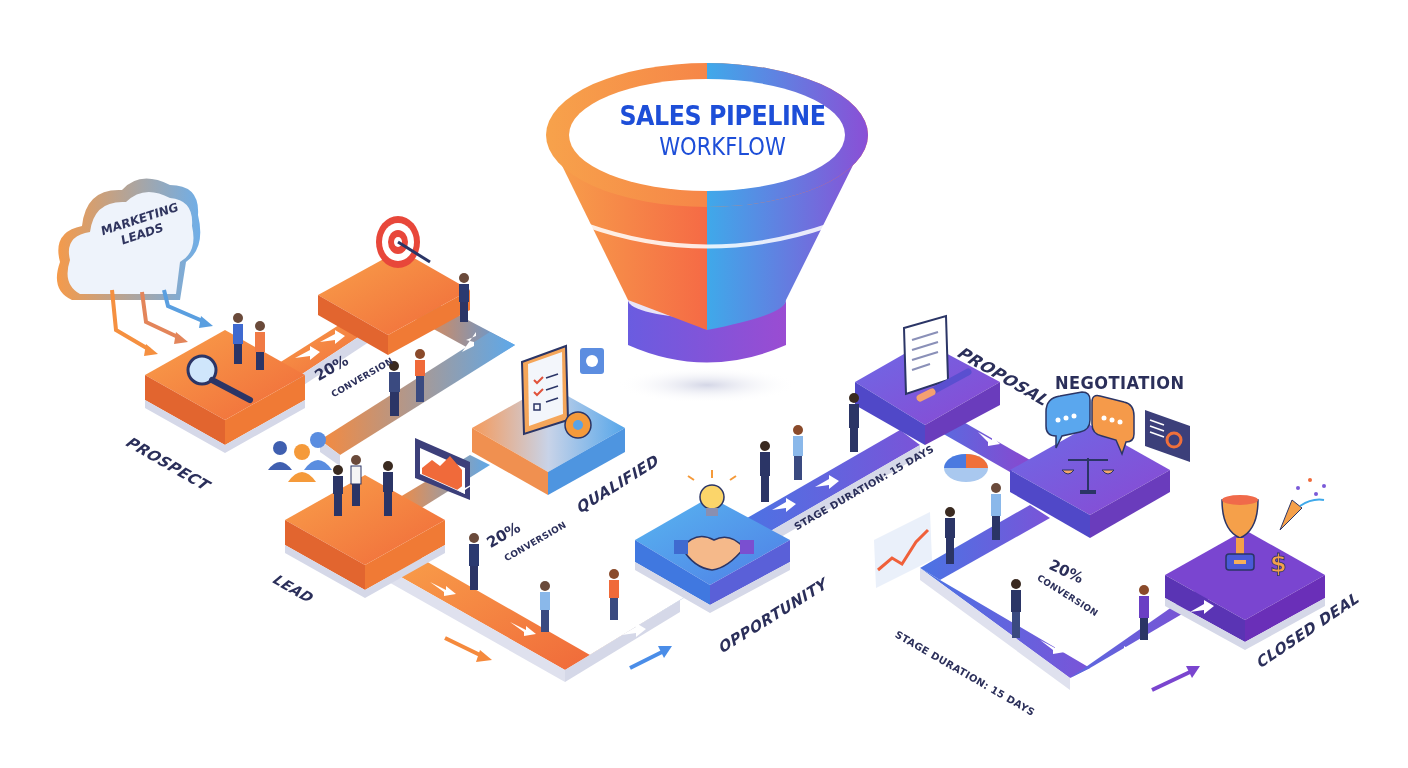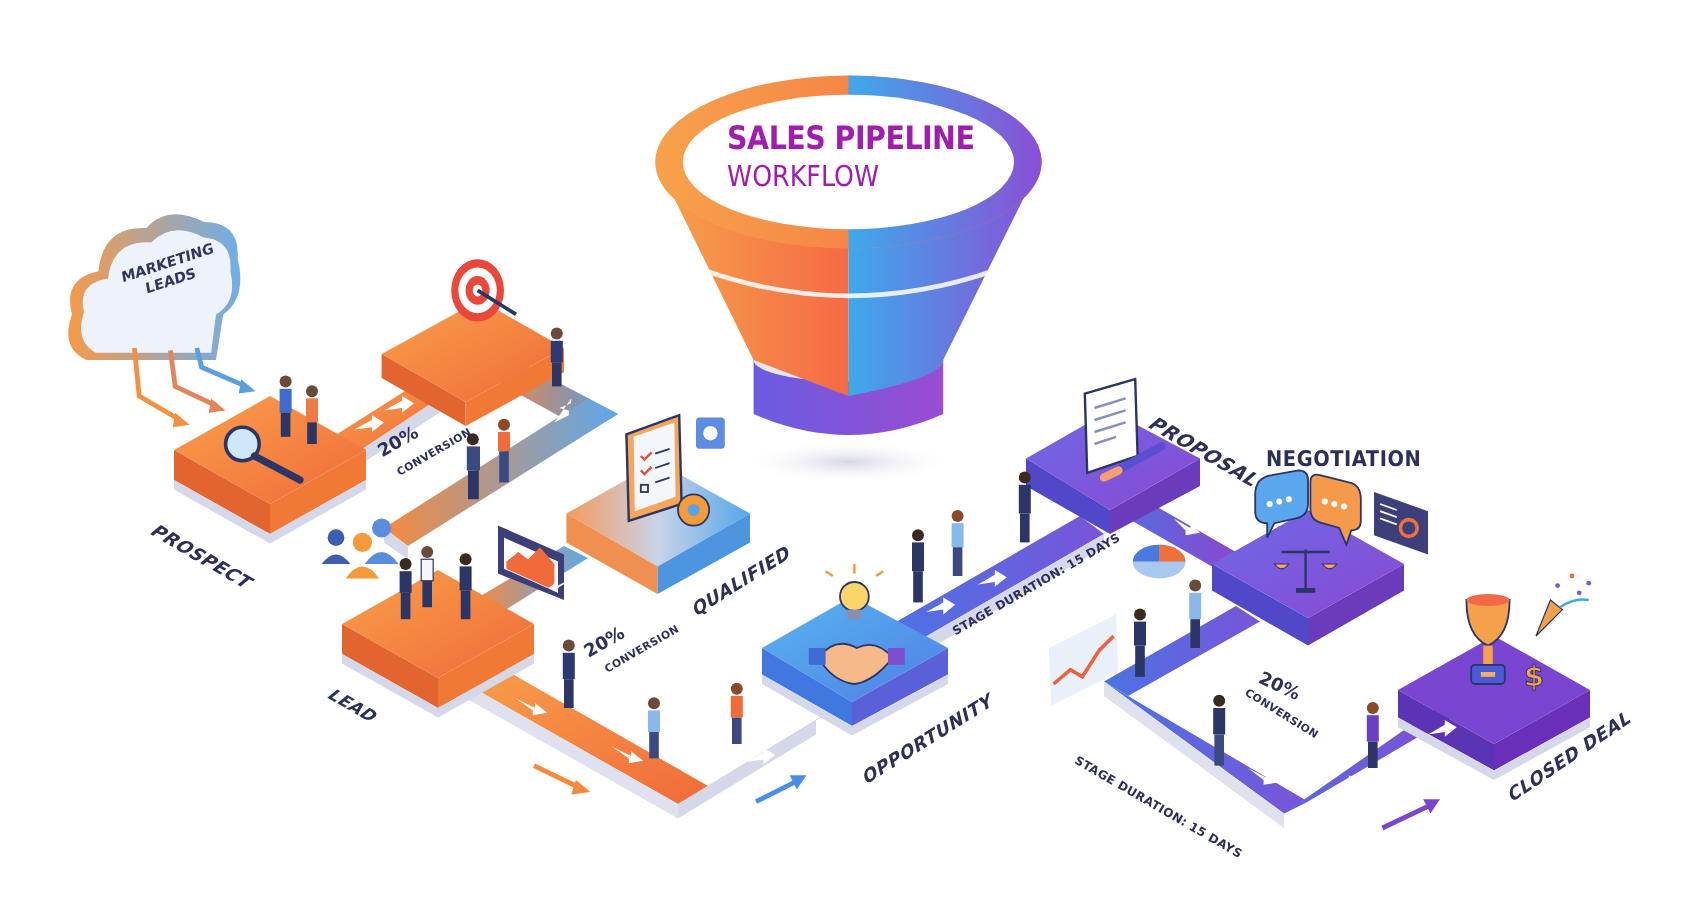--- a/index.html
+++ b/index.html
@@ -10,22 +10,22 @@
   }
   svg.stage { position:absolute; left:0; top:0; }
   .lbl {
     position:absolute; font-family:"DejaVu Sans", sans-serif; font-weight:bold;
     color:#2b2f5a; letter-spacing:0.5px; white-space:nowrap;
     transform-origin: left center; text-transform:uppercase;
   }
   .stat-big { position:absolute; font-family:"DejaVu Sans", sans-serif; font-weight:bold; color:#2b2f5a; white-space:nowrap; transform-origin:left center; }
   .stat-small { position:absolute; font-family:"DejaVu Sans", sans-serif; font-weight:bold; color:#2b2f5a; white-space:nowrap; transform-origin:left center; font-size:9px; letter-spacing:0.3px; text-transform:uppercase; }
   .funnel-title {
-    position:absolute; left:590px; top:100px; width:265px; text-align:left;
-    color:#a21caf; font-family:"DejaVu Sans", sans-serif;
+    position:absolute; left:590px; top:100px; width:265px; text-align:center;
+    color:#1d4ed8; font-family:"DejaVu Sans", sans-serif;
   }
   .funnel-title .t1 { font-size:27px; font-weight:bold; letter-spacing:-0.5px; display:block; transform:scaleX(0.88); }
   .funnel-title .t2 { font-size:24px; font-weight:normal; display:block; margin-top:2px; transform:scaleX(0.88); }
   .cloud-text {
     position:absolute; left:96px; top:212px; width:90px; text-align:center;
     color:#30355f; font-family:"DejaVu Sans", sans-serif; font-weight:bold; font-size:12px; line-height:15px;
     transform: rotate(-18deg) skewX(-8deg); text-transform:uppercase;
   }
 </style>
 </head>

